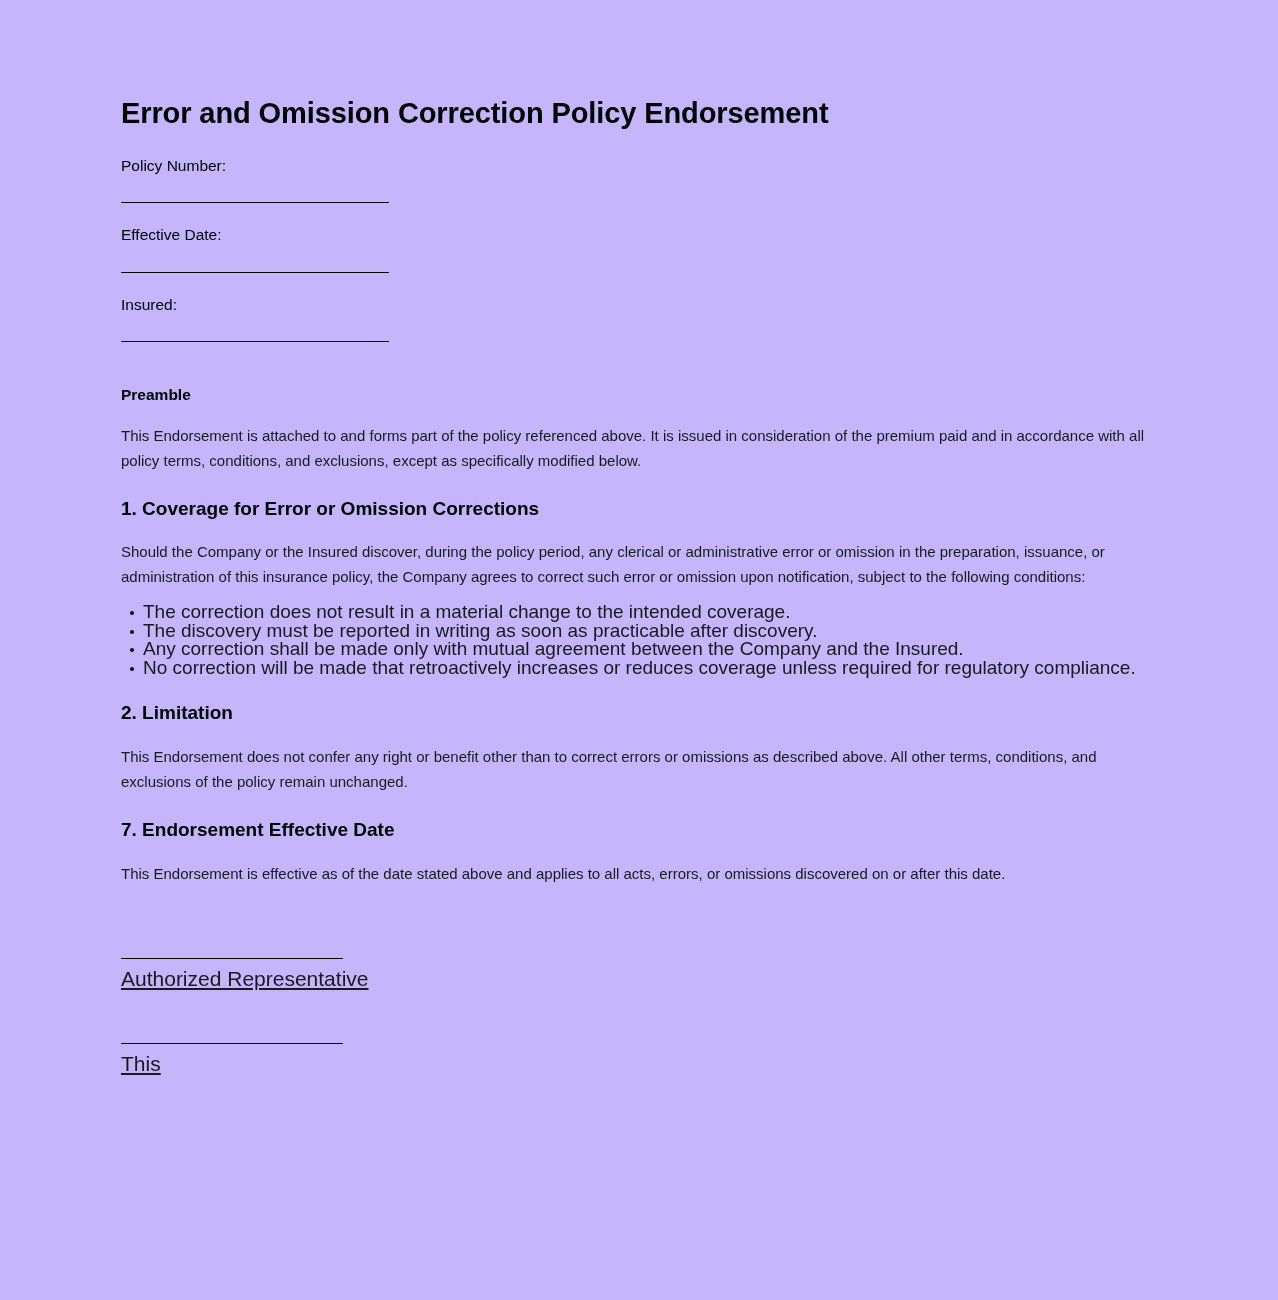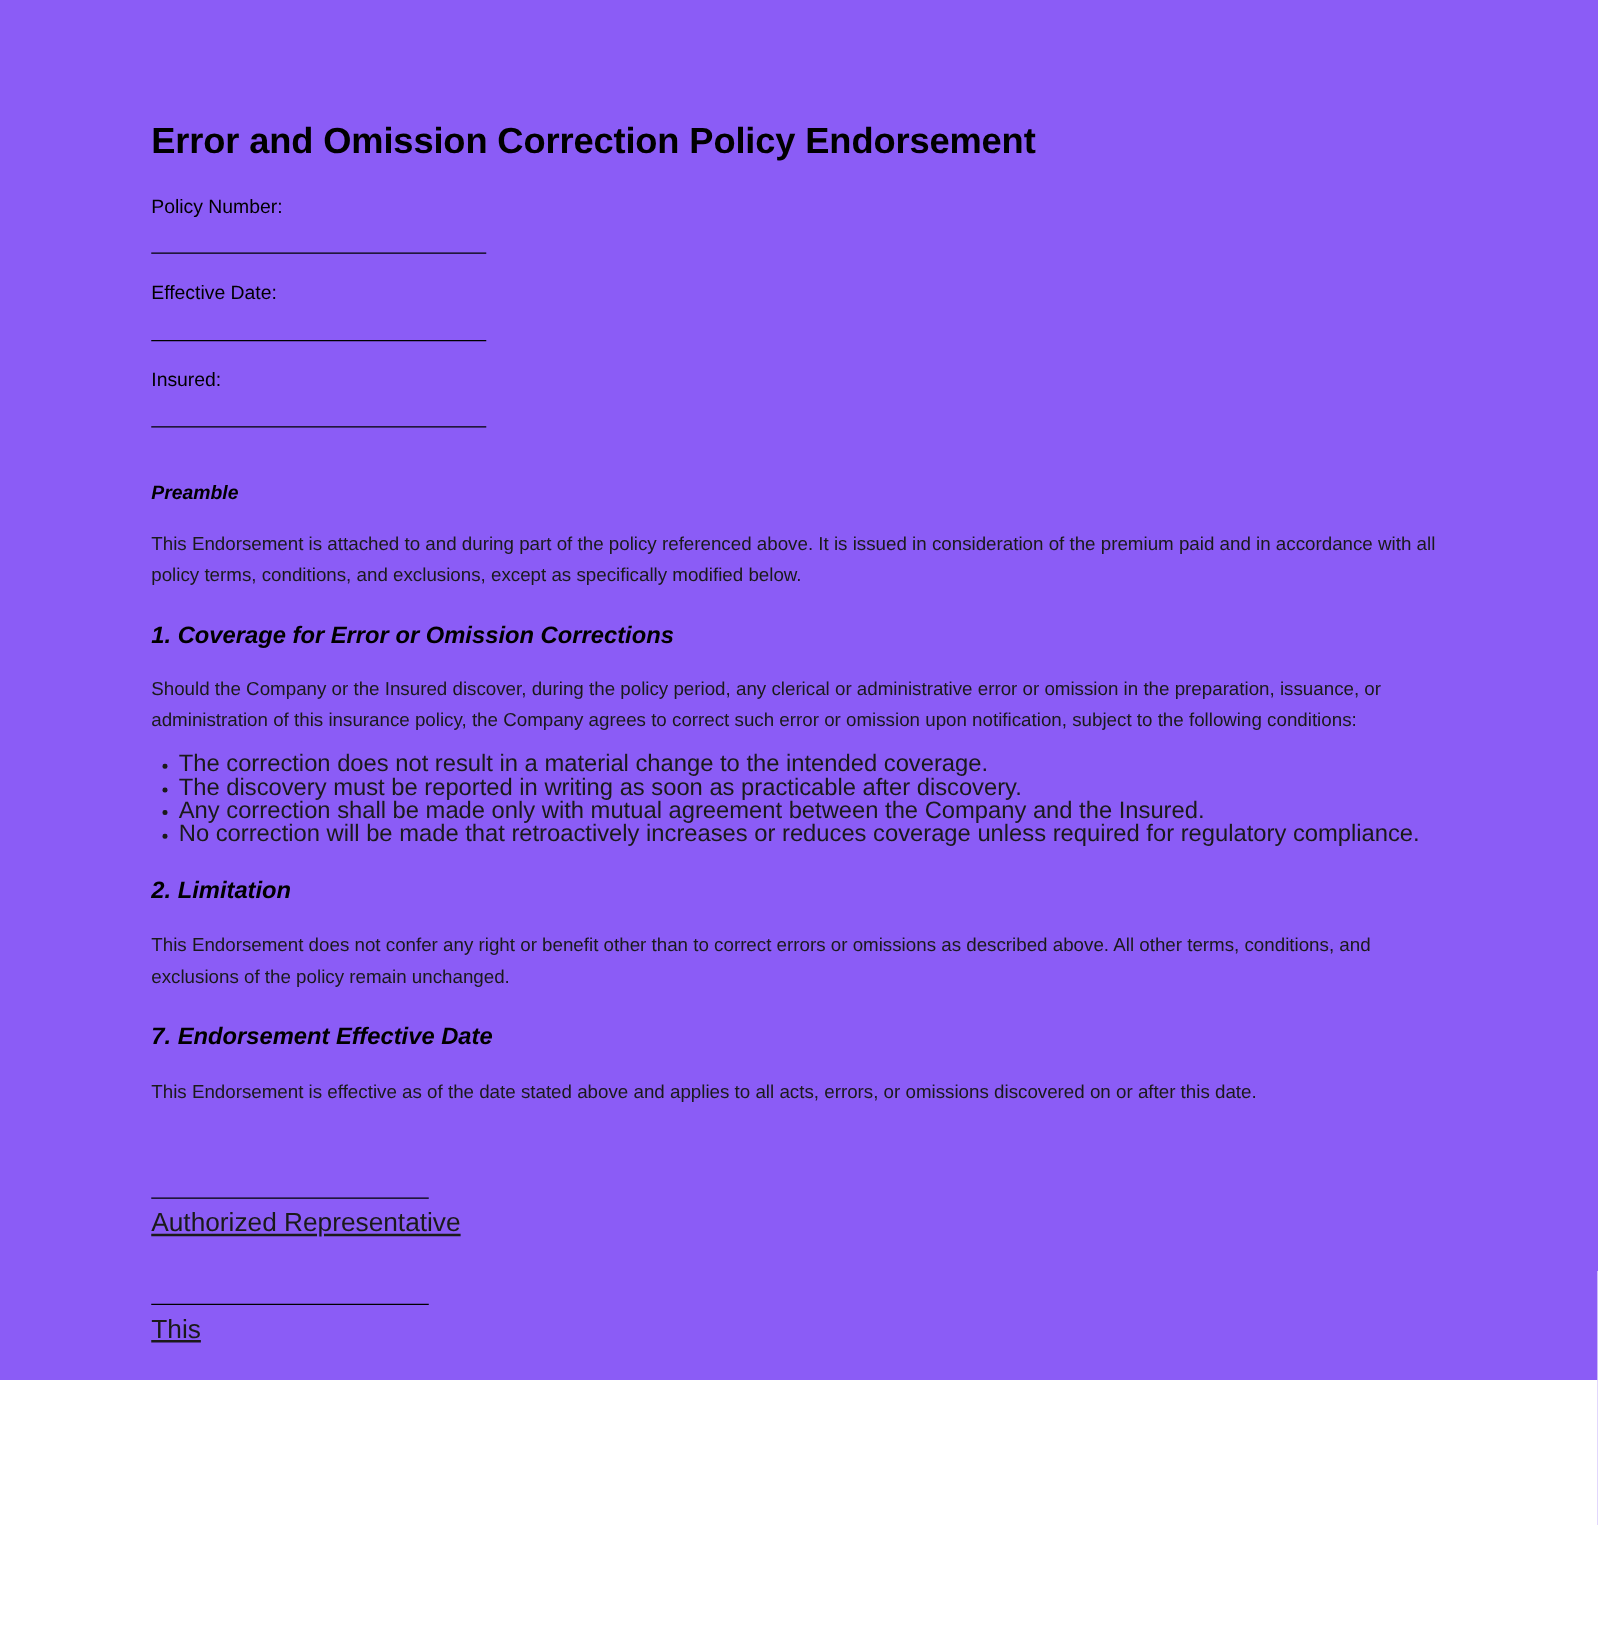--- a/index.html
+++ b/index.html
@@ -10,24 +10,24 @@
   body {
     width: 1278px;
     height: 1300px;
     font-family: "Liberation Sans", sans-serif;
     color: #1a1a1a;
     -webkit-font-smoothing: antialiased;
   }
   .page {
     position: relative;
     width: 1278px;
-    height: 1104px;
+    height: 1300px;
     box-sizing: border-box;
     padding: 96px 123px 0 121px;
-    background: #8b5cf6;
+    background: #c4b5fd;
   }
 
   .doc-title {
     font-size: 29px;
     font-weight: bold;
     line-height: 1.18;
     letter-spacing: -0.1px;
     margin: 0 0 26px 0;
     color: #000000;
   }
@@ -51,21 +51,20 @@
 
   .section {
     margin: 0;
   }
   .section-heading {
     font-size: 15.5px;
     font-weight: bold;
     line-height: 1.3;
     color: #000000;
     margin: 0 0 18px 0;
-    font-style: italic;
   }
   .section-heading.numbered {
     font-size: 19px;
   }
   .body-text {
     font-size: 15px;
     line-height: 25px;
     margin: 0;
     max-width: 1035px;
     color: #1a1a1a;
@@ -139,21 +138,21 @@
 
   <div class="field-block">
     <div class="field-label">Insured:</div>
     <div class="field-rule"></div>
   </div>
 
   <div class="spacer-preamble"></div>
 
   <div class="section">
     <div class="section-heading">Preamble</div>
-    <p class="body-text">This Endorsement is attached to and during part of the policy referenced above. It is issued in consideration of the premium paid and in accordance with all policy terms, conditions, and exclusions, except as specifically modified below.</p>
+    <p class="body-text">This Endorsement is attached to and forms part of the policy referenced above. It is issued in consideration of the premium paid and in accordance with all policy terms, conditions, and exclusions, except as specifically modified below.</p>
   </div>
 
   <div class="spacer-section"></div>
 
   <div class="section">
     <div class="section-heading numbered">1. Coverage for Error or Omission Corrections</div>
     <p class="body-text">Should the Company or the Insured discover, during the policy period, any clerical or administrative error or omission in the preparation, issuance, or administration of this insurance policy, the Company agrees to correct such error or omission upon notification, subject to the following conditions:</p>
     <div class="spacer-list"></div>
     <ul class="conditions">
       <li>The correction does not result in a material change to the intended coverage.</li>

